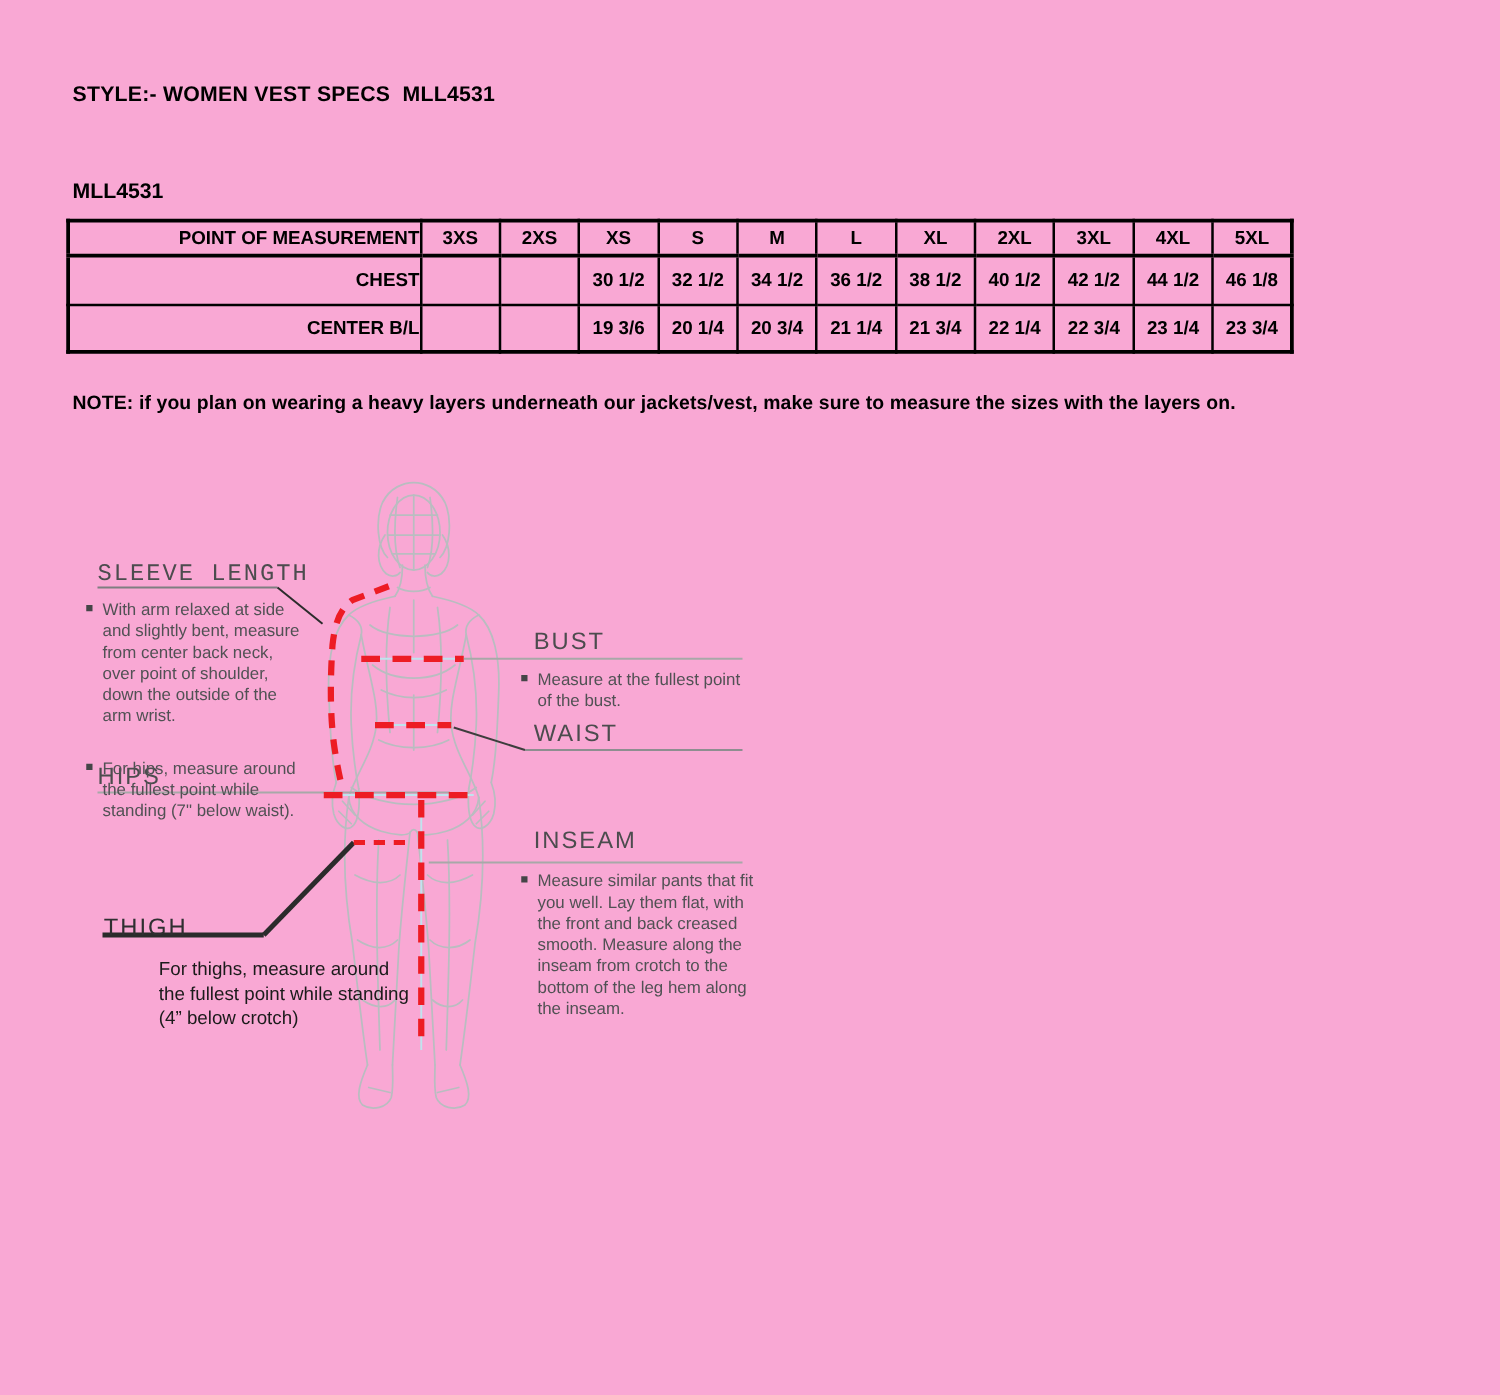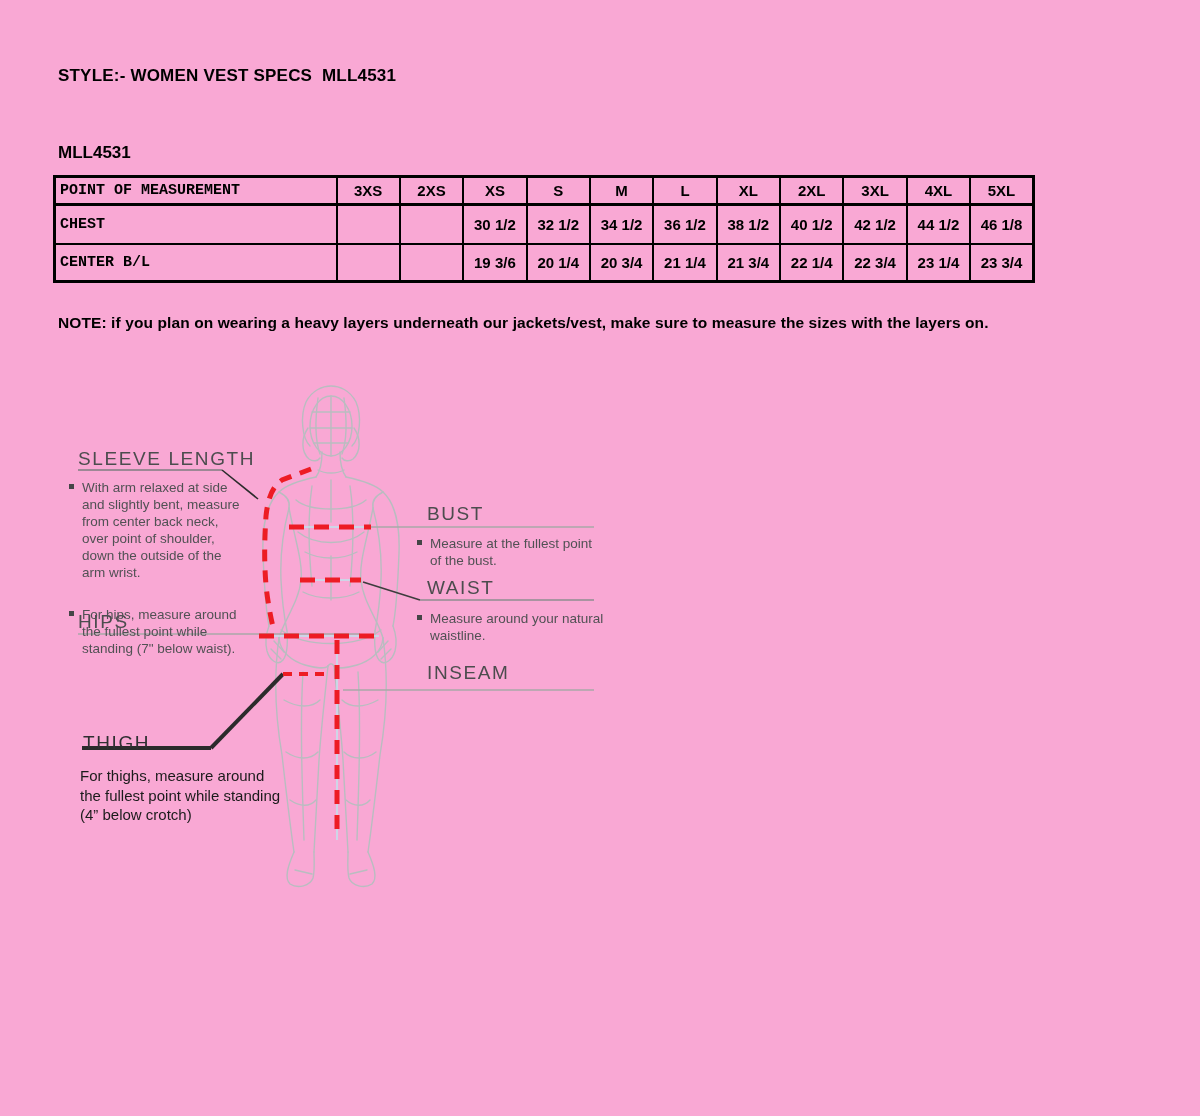--- a/index.html
+++ b/index.html
@@ -21,40 +21,40 @@
     border:3px solid #000;
     font-size:15px; font-weight:bold; color:#000;
   }
   table.spec th, table.spec td {
     border:2px solid #000; text-align:center; padding:0; overflow:hidden;
     font-weight:bold;
   }
   table.spec thead th { height:25px; border-bottom:3px solid #000; }
   table.spec tbody tr.r0 td { height:37px; }
   table.spec tbody tr.r1 td { height:35px;margin-top:32px; }
-  table.spec .lft { text-align:left; padding-left:4px;font-family:Liberation Mono, monospace; }
+  table.spec .lft { text-align:right; padding-left:4px; }
   .note {
     position:absolute; left:58px; top:314px;
     font-size:15.5px; font-weight:bold; letter-spacing:0.1px;
   }
   svg.fig { position:absolute; left:0; top:0; }
   .gh {
     position:absolute; font-size:19px; letter-spacing:1.6px;
     color:#4c4c4e; white-space:nowrap;
   }
   .gh.dark { color:#2f2f31; }
   .gp {
     position:absolute; font-size:13.5px; line-height:17px; color:#515154;
   }
   .gp .sq {
     position:absolute; left:-13px; top:5px; width:5px; height:5px;
     background:#454547; display:block;
   }
   .gp.dark {
-    font-size:15px; line-height:19.5px; color:#1b1b1b;
+    font-size:15px; line-height:19.5px; color:#1b1b1b;margin-left:47px;
   }
 </style>
 </head>
 <body>
 
 <div class="page">
 
   <div class="title">STYLE:- WOMEN VEST SPECS  MLL4531</div>
   <div class="stylecode">MLL4531</div>
 
@@ -203,40 +203,40 @@
       <path d="M337,640 L337,840" stroke="#bfe4ee" stroke-width="1.5"></path>
       <path d="M311,469 L282,480 C272,487 268,498 266,516 C264,546 264,576 268,601 C270,614 272,623 274,631" stroke="#ed1c24" stroke-width="5" stroke-dasharray="12 9"></path>
       <path d="M289,527 L371,527" stroke="#ed1c24" stroke-width="5" stroke-dasharray="15 10"></path>
       <path d="M300,580 L361,580" stroke="#ed1c24" stroke-width="5" stroke-dasharray="15 10"></path>
       <path d="M259,636 L379,636" stroke="#ed1c24" stroke-width="5" stroke-dasharray="15 10"></path>
       <path d="M283,674 L329,674" stroke="#ed1c24" stroke-width="4" stroke-dasharray="9 7"></path>
       <path d="M337,640 L337,840" stroke="#ed1c24" stroke-width="5" stroke-dasharray="14 11"></path>
     </g>
   </svg>
 
-  <div class="gh" style="left:78px; top:448px;">SLEEVE LENGTH</div>
+  <div class="gh" style="left:78px; top:448px;font-family:Liberation Mono, monospace;">SLEEVE LENGTH</div>
   <div class="gp" style="left:82px; top:479px; width:158px;">
     <span class="sq"></span><span>With arm relaxed at side and slightly bent, measure from center back neck, over point of shoulder, down the outside of the arm wrist.</span>
   </div>
 
   <div class="gh" style="left:78px; top:611px;">HIPS</div>
   <div class="gp" style="left:82px; top:606px; width:168px;">
     <span class="sq"></span><span>For hips, measure around the fullest point while standing (7" below waist).</span>
   </div>
 
   <div class="gh dark" style="left:83px; top:732px;">THIGH</div>
   <div class="gp dark" style="left:80px; top:766px; width:205px;">
     <span>For thighs, measure around the fullest point while standing (4” below crotch)</span>
   </div>
 
   <div class="gh" style="left:427px; top:503px;">BUST</div>
   <div class="gp" style="left:430px; top:535px; width:170px;">
     <span class="sq"></span><span>Measure at the fullest point of the bust.</span>
   </div>
 
   <div class="gh" style="left:427px; top:577px;">WAIST</div>
-  <div class="gp" style="left:430px; top:610px; width:180px;">
-    <span class="sq"></span><span>Measure around your natural waistline.</span>
-  </div>
 
   <div class="gh" style="left:427px; top:662px;">INSEAM</div>
+  <div class="gp" style="left:430px; top:696px; width:182px;">
+    <span class="sq"></span><span>Measure similar pants that fit you well. Lay them flat, with the front and back creased smooth. Measure along the inseam from crotch to the bottom of the leg hem along the inseam.</span>
+  </div>
 
 </div>
 
 </body></html>

